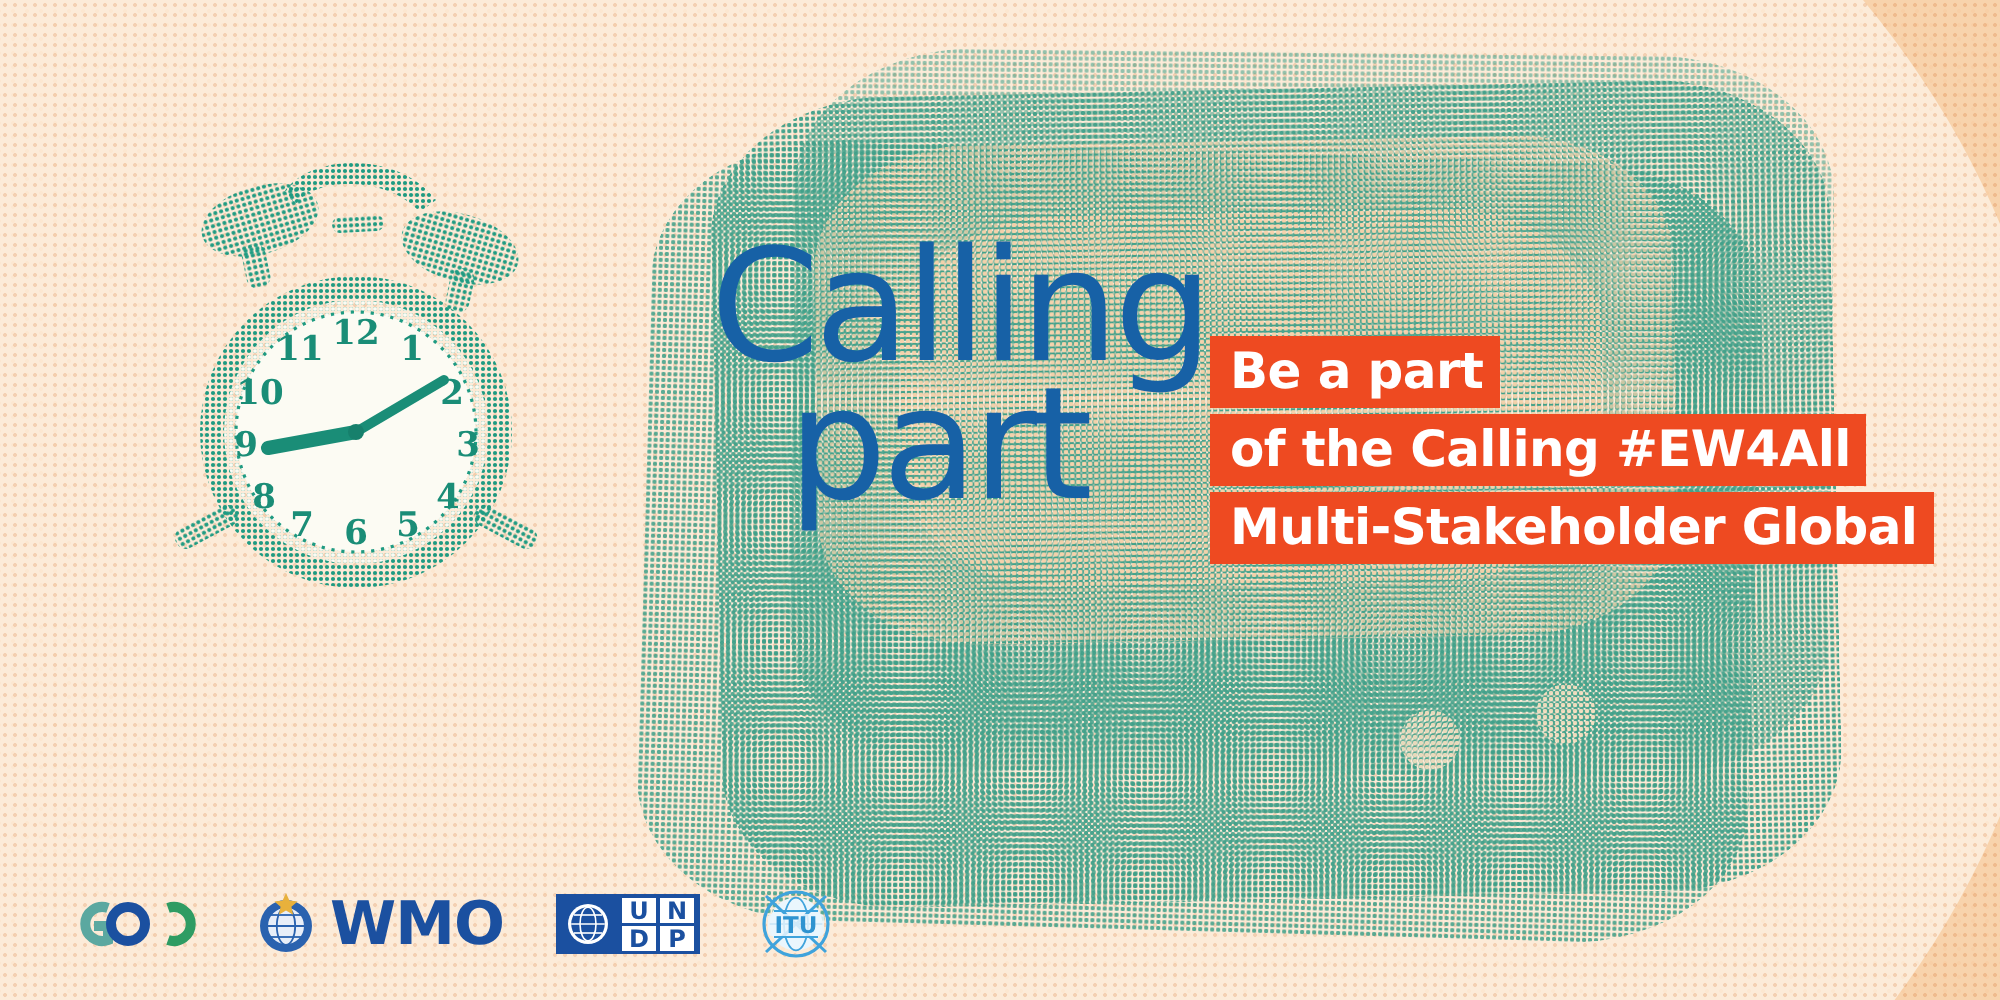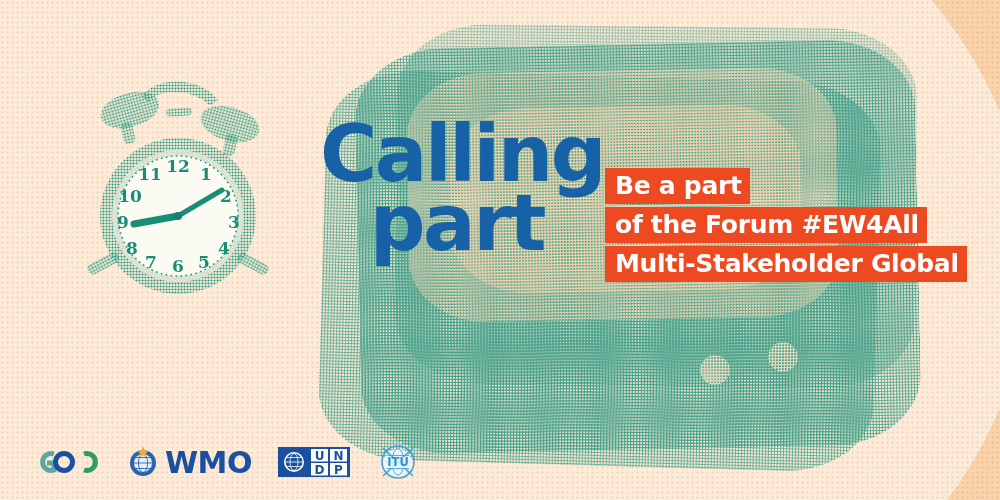--- a/index.html
+++ b/index.html
@@ -82,21 +82,21 @@
     width:200px;height:240px;
   }
   .clock svg{width:100%;height:100%;display:block;}
 
   
   .headline{
     position:absolute;left:0;top:120px;
     width:790px;
     text-align:right;
     color:#1761A6;
-    font-weight:700;
+    font-weight:400;
     font-size:78px;
     line-height:.88;
     letter-spacing:-2.5px;
     font-family:"DejaVu Sans","Liberation Sans",sans-serif;
   }
   .headline .l1{display:block;padding-right:186px;}
   .headline .l2{display:block;padding-right:246px;}
   .headline .l3{display:block;padding-right:14px;}
 
   
@@ -194,21 +194,21 @@
     </svg>
   </div>
 
   <div class="headline">
     <span class="l1">Calling</span>
     <span class="l2">part</span>
   </div>
 
   <div class="callout">
     <span>Be a part</span>
-    <span>of the Forum #EW4All</span>
+    <span>of the Calling #EW4All</span>
     <span>Multi-Stakeholder Global</span>
   </div>
 
   <div class="logos">
 
     <div class="logo">
       <svg width="72" height="34" viewBox="0 0 72 34" xmlns="http://www.w3.org/2000/svg">
         <g fill="none" stroke-width="5">
           <path d="M26 9 A8.5 8.5 0 1 0 26 25 L26 18 L19 18" stroke="#5BA8A0"></path>
           <circle cx="36" cy="17" r="8.5" stroke="#1B50A0"></circle>

